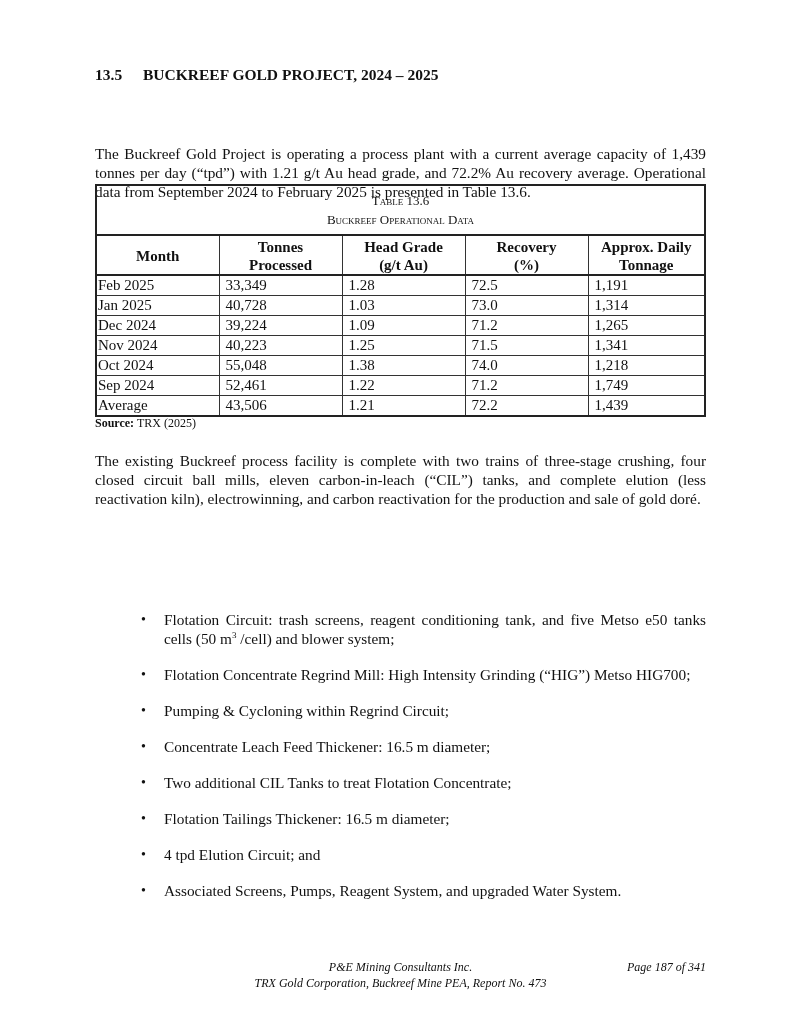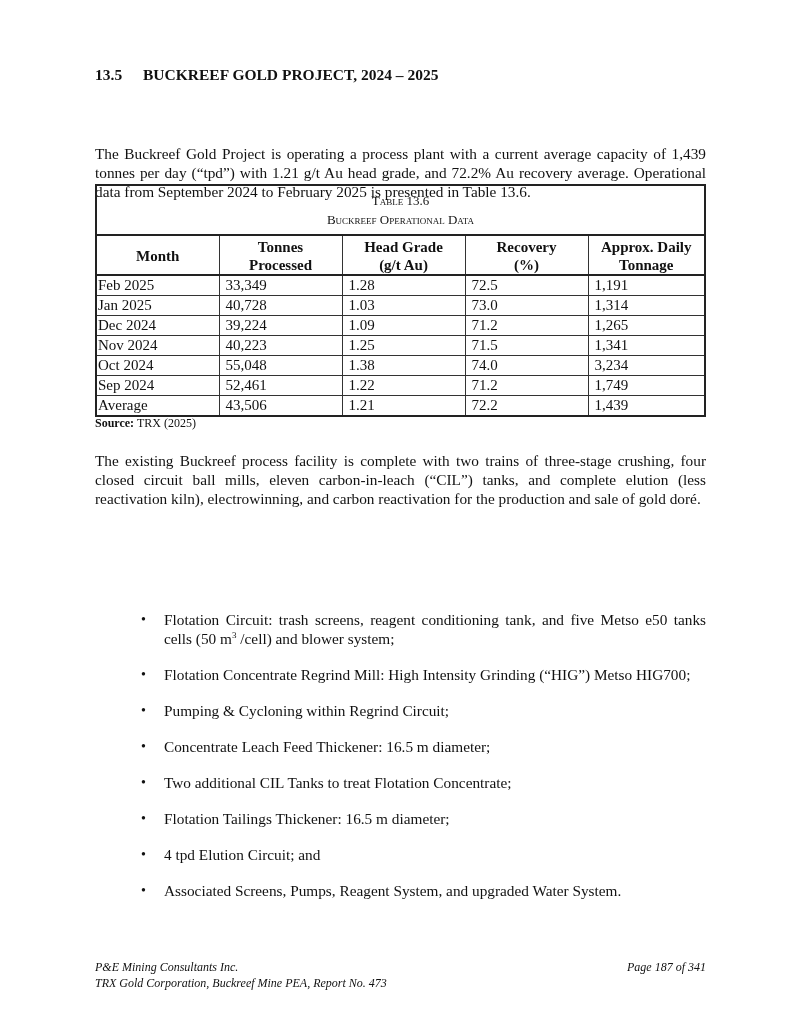--- a/index.html
+++ b/index.html
@@ -60,21 +60,21 @@
     position: relative; padding-left: 69px; line-height: 19px; margin-bottom: 17px;
     text-align: justify;
   }
   ul.bullets li .dot {
     position: absolute; left: 46px; top: 0; font-size: 14px;
   }
   sup { font-size: 9px; line-height: 0; vertical-align: 6px; }
 
   .footer {
     position: absolute; left: 95px; top: 959px; width: 611px;
-    font-style: italic; font-size: 12px; line-height: 16px;
+    font-style: italic; font-size: 12px; line-height: 16px; text-align: center;
   }
   .footer .right { position: absolute; right: 0; top: 0; }
 </style>
 </head>
 <body>
 
 <div class="page">
 
   <div class="heading">
     <span class="num">13.5</span><span>BUCKREEF GOLD PROJECT, 2024 – 2025</span>
@@ -142,21 +142,21 @@
           <td>40,223</td>
           <td>1.25</td>
           <td>71.5</td>
           <td>1,341</td>
     </tr>
     <tr>
       <td class="month">Oct 2024</td>
           <td>55,048</td>
           <td>1.38</td>
           <td>74.0</td>
-          <td>3,234</td>
+          <td>1,218</td>
     </tr>
     <tr>
       <td class="month">Sep 2024</td>
           <td>52,461</td>
           <td>1.22</td>
           <td>71.2</td>
           <td>1,749</td>
     </tr>
     <tr>
       <td class="month">Average</td>

